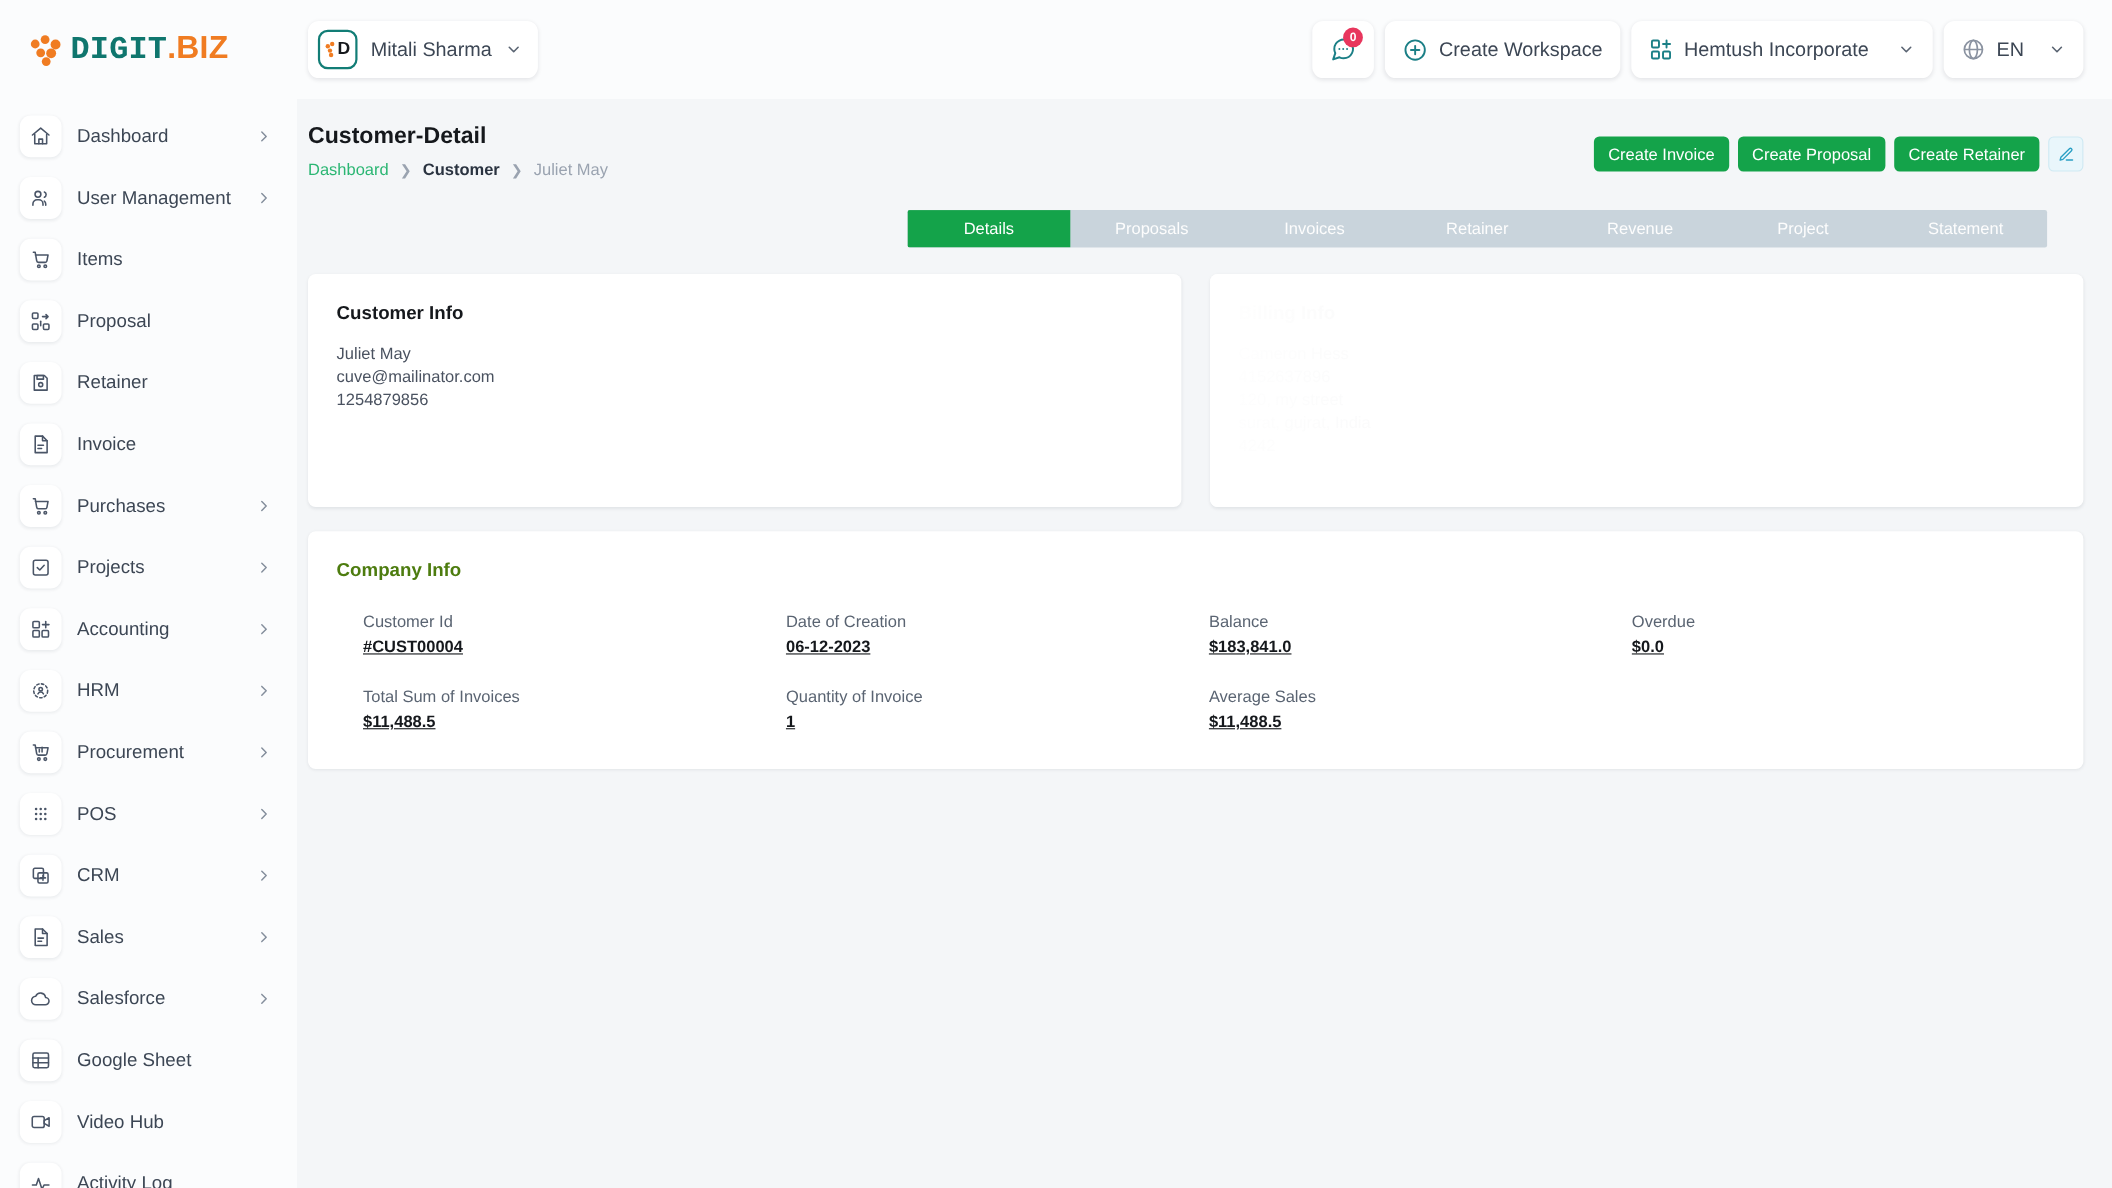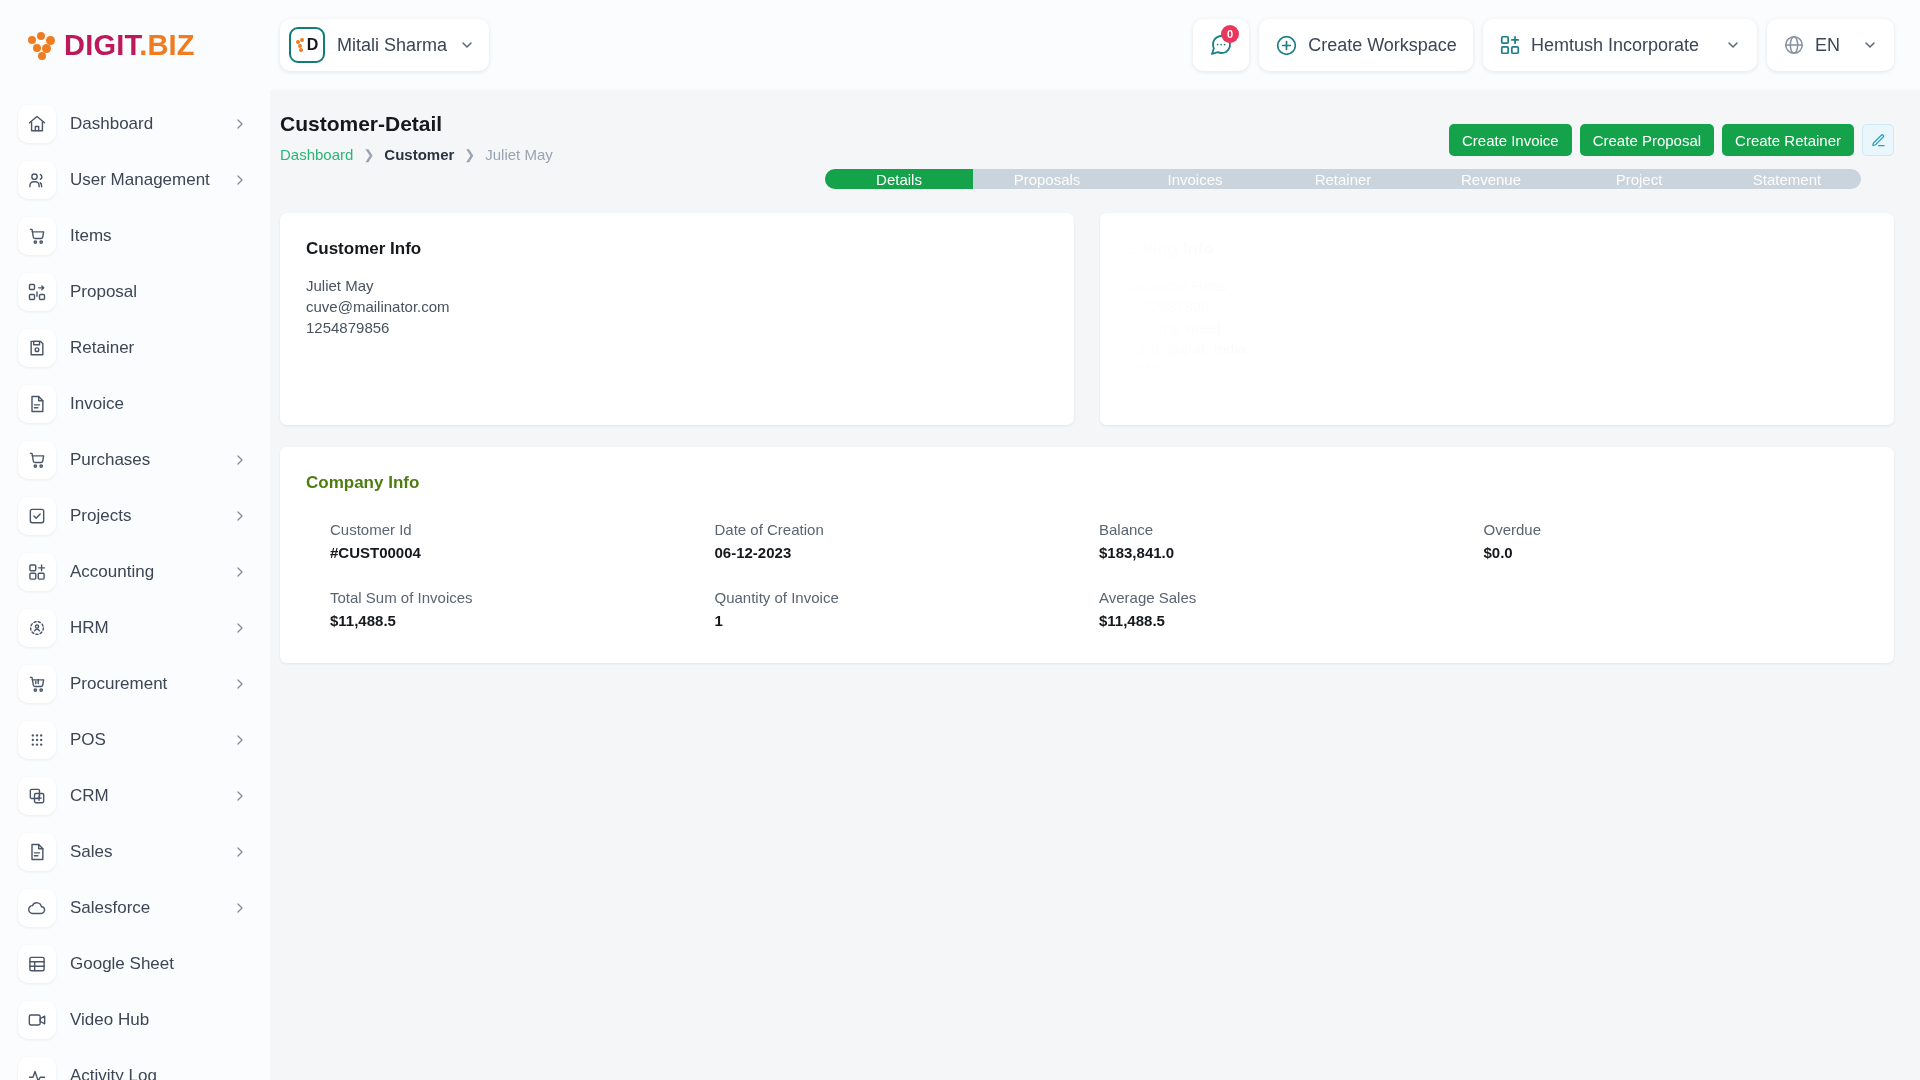--- a/index.html
+++ b/index.html
@@ -27,21 +27,21 @@
     position: absolute; background: #f07c22; border-radius: 50%;
     width: 8px; height: 8px;
   }
   .logo-dots i:nth-child(1){ left:0;  top:4px; }
   .logo-dots i:nth-child(2){ left:9px; top:0px; }
   .logo-dots i:nth-child(3){ left:18px;top:4px; width:9px;height:9px; }
   .logo-dots i:nth-child(4){ left:5px; top:12px; }
   .logo-dots i:nth-child(5){ left:14px;top:12px; width:9px;height:9px;}
   .logo-dots i:nth-child(6){ left:10px;top:20px; }
   .logo-text { font-size: 29px; font-weight: 700; letter-spacing: .2px; }
-  .logo-text .b { color: #be185d; }
+  .logo-text .b { color: #0f766e; font-family: Liberation Mono, monospace; }
   .logo-text .o { color: #f07c22; }
 
   .user-chip {
     margin-left: 10px;
     height: 52px; min-width: 200px;
     background: #fff; border-radius: 10px;
     box-shadow: 0 1px 4px rgba(16,24,40,.10);
     display: flex; align-items: center; gap: 12px;
     padding: 0 14px 0 9px;
   }
@@ -118,22 +118,22 @@
     font-family: inherit;
   }
   .btn-edit {
     width: 32px; height: 32px; border-radius: 5px;
     background: #e9f6fb; border: 1px solid #cfe9f3; color: #2a9fc4;
     display: flex; align-items: center; justify-content: center; cursor: pointer;
   }
 
   
   .tabs {
-    margin-top: 6px; margin-left: 545px;
-    height: 20px; border-radius: 12px; overflow: hidden;
+    margin-top: 28px; margin-left: 545px;
+    height: 34px; border-radius: 2px; overflow: hidden;
     display: flex; background: #c9d4dc; width: 1036px;
   }
   .tab {
     flex: 1; display: flex; align-items: center; justify-content: center;
     font-size: 15px; color: #fdfdfd; cursor: pointer;
   }
   .tab.active { background: #14a34a; color: #fff; }
 
   
   .card-row { display: flex; gap: 26px; margin-top: 24px; }
@@ -161,21 +161,21 @@
     box-shadow: 0 1px 3px rgba(16,24,40,.08);
     padding: 26px 26px 34px 26px;
   }
   .company-title { font-size: 17px; font-weight: 700; color: #4d7c0f; }
   .stat-grid {
     margin-top: 28px; display: grid;
     grid-template-columns: repeat(4, 1fr);
     row-gap: 28px; padding-left: 24px;
   }
   .stat-k { font-size: 15px; color: #5a6472; margin-bottom: 6px; }
-  .stat-v { font-size: 15px; color: #15181c; font-weight: 700; }
+  .stat-v { font-size: 15px; color: #15181c; font-weight: 700; text-decoration: underline; }
 
   svg { display: block; }
 </style>
 </head>
 <body>
 
 <div class="topbar">
 
   <div class="logo-zone">
     <div class="logo-dots">

